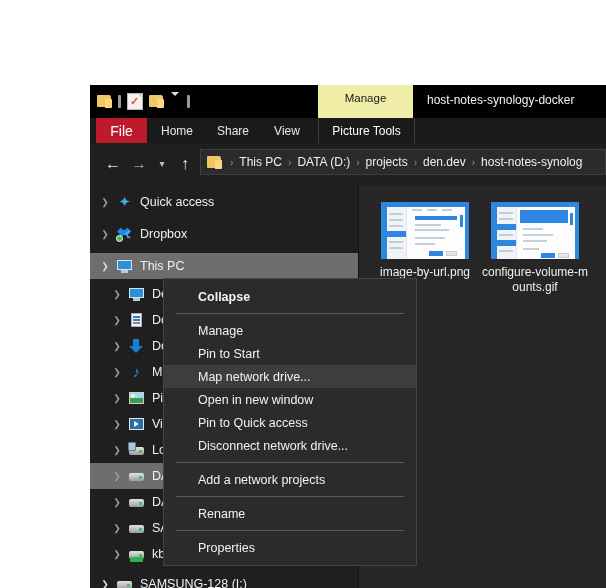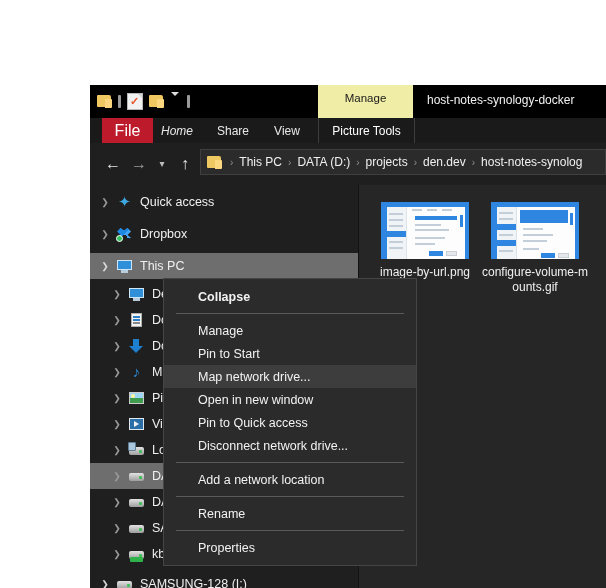--- a/index.html
+++ b/index.html
@@ -138,40 +138,40 @@
 
   
   .ribbonbar {
     position: absolute;
     left: 0; top: 33px;
     width: 516px; height: 25px;
     background: #1a1a1a;
   }
   .tab-file {
     position: absolute;
-    left: 12px; top: 0;
+    left: 6px; top: 0;
     width: 51px; height: 25px;
     background: #bd1b2c;
     color: #ffffff;
-    font-size: 16px;
+    font-size: 14px;
     display: flex;
     align-items: center;
     justify-content: center;
   }
   .tab {
     position: absolute;
     top: 0; height: 25px;
     color: #e8e8e8;
     font-size: 12px;
     display: flex;
     align-items: center;
     justify-content: center;
     white-space: nowrap;
   }
-  .tab-home   { left: 62px;  width: 50px; font-style: italic; }
+  .tab-home   { left: 62px;  width: 50px; }
   .tab-share  { left: 118px; width: 50px; }
   .tab-view   { left: 173px; width: 48px; }
   .tab-picture {
     position: absolute;
     left: 228px; top: 0;
     width: 95px; height: 25px;
     color: #ffffff;
     font-size: 12px;
     display: flex;
     align-items: center;
@@ -739,20 +739,20 @@
   <div id="context-menu">
     <div class="cm-item bold">Collapse</div>
     <div class="cm-sep"></div>
     <div class="cm-item">Manage</div>
     <div class="cm-item">Pin to Start</div>
     <div class="cm-item hl">Map network drive...</div>
     <div class="cm-item">Open in new window</div>
     <div class="cm-item">Pin to Quick access</div>
     <div class="cm-item">Disconnect network drive...</div>
     <div class="cm-sep"></div>
-    <div class="cm-item">Add a network location</div>
+    <div class="cm-item">Add a network projects</div>
     <div class="cm-sep"></div>
     <div class="cm-item">Rename</div>
     <div class="cm-sep"></div>
     <div class="cm-item">Properties</div>
   </div>
 
 </div>
 
 </body></html>

